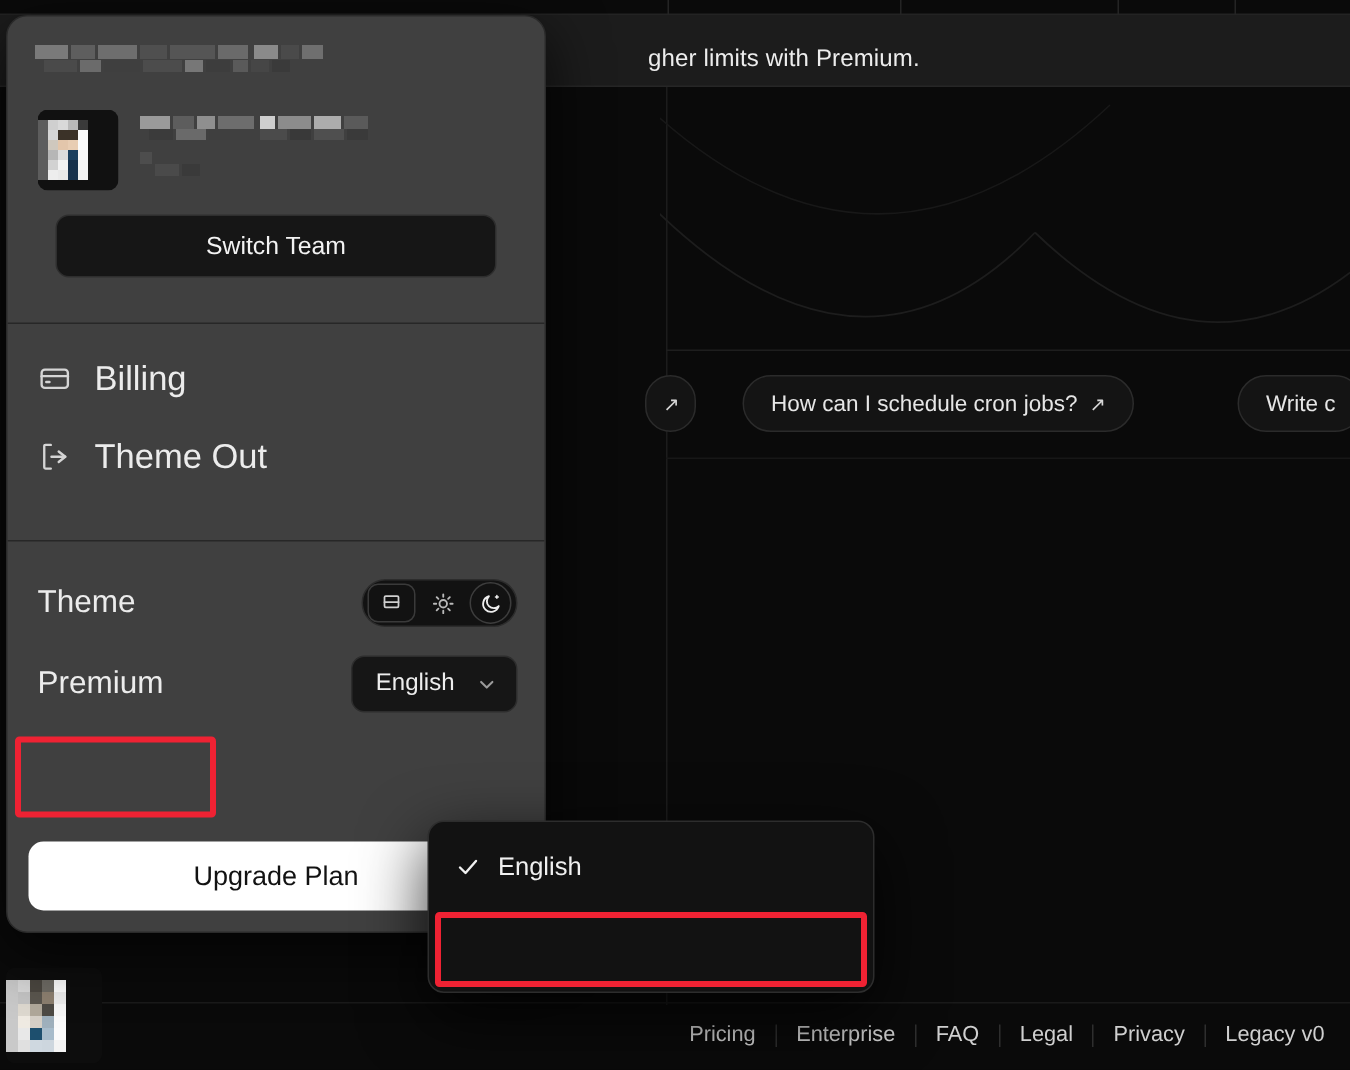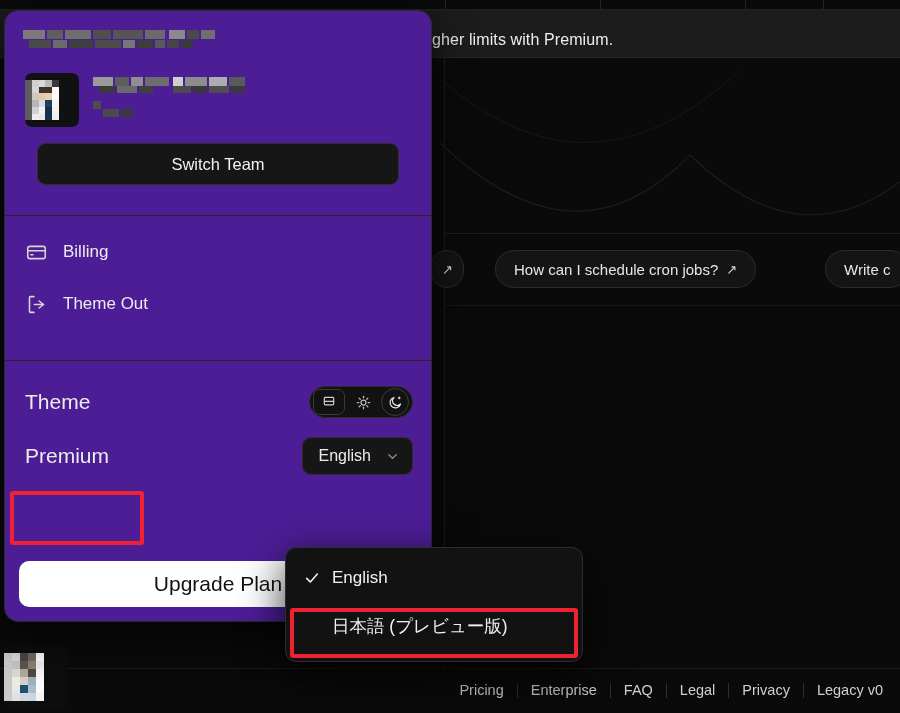--- a/index.html
+++ b/index.html
@@ -55,22 +55,22 @@
   .footer-link:last-child { border-right: none; }
   .footer-divider { position: absolute; left: 0; top: 0; width: 900px; height: 1px; background: #1a1a1a; }
 
   .corner-avatar {
     position: absolute; left: 4px; bottom: 4px; width: 64px; height: 64px;
     border-radius: 6px; overflow: hidden;
   }
 
   
   .panel {
-    position: absolute; left: 4px; top: 10px; width: 428px; height: 612px;
-    background: #4c1d95; border: 1px solid #2a2a2a; border-radius: 14px;
+    position: absolute; left: 4px; top: 10px; width: 360px; height: 612px;
+    background: #404040; border: 1px solid #2a2a2a; border-radius: 14px;
     box-shadow: 0 12px 40px rgba(0,0,0,.7);
     overflow: hidden;
   }
   .panel-head { padding: 18px 18px 12px 18px; }
   .teamname-blur { height: 22px; width: 228px; margin-bottom: 4px; }
 
   .user-row { display: flex; align-items: flex-start; gap: 14px; margin-top: 22px; padding: 0 2px; }
   .user-avatar { width: 54px; height: 54px; border-radius: 7px; overflow: hidden; flex: 0 0 auto; }
   .user-meta { padding-top: 4px; }
 
@@ -79,21 +79,21 @@
     border: 1px solid #2e2e2e; border-radius: 9px; background: #161616;
     display: flex; align-items: center; justify-content: center;
     font-size: 16.5px; color: #f2f2f2;
   }
 
   .sep { height: 1px; background: #272727; margin-top: 18px; }
 
   .menu-section { padding: 10px 0 12px 0; }
   .menu-item {
     display: flex; align-items: center; gap: 16px;
-    height: 52px; padding: 0 20px; color: #ececec; font-size: 17px;
+    height: 52px; padding: 0 20px; color: #ececec; font-size: 23px;
   }
   .menu-item .ico { width: 22px; height: 22px; display: flex; align-items: center; justify-content: center; }
 
   .prefs { padding: 14px 0 0 0; }
   .prefs-title { padding: 6px 20px 8px 20px; font-size: 14px; color: #8a8a8a; letter-spacing: .2px; }
 
   .pref-row {
     display: flex; align-items: center; justify-content: space-between;
     height: 54px; padding: 0 18px 0 20px;
   }
@@ -114,21 +114,21 @@
     display: flex; align-items: center; gap: 14px;
     height: 38px; padding: 0 12px 0 16px;
     border: 1px solid #2d2d2d; border-radius: 9px; background: #161616;
     font-size: 16px; color: #ededed;
   }
 
   .upgrade-wrap { position: absolute; left: 0; right: 0; bottom: 14px; padding: 0 14px; }
   .upgrade-btn {
     height: 46px; border-radius: 10px; background: #ffffff; color: #121212;
     display: flex; align-items: center; justify-content: center;
-    font-size: 21px; font-weight: 500;
+    font-size: 18px; font-weight: 500;
   }
 
   
   .lang-menu {
     position: absolute; left: 285px; top: 547px; width: 298px; height: 115px;
     background: #121212; border: 1px solid #2d2d2d; border-radius: 11px;
     box-shadow: 0 14px 44px rgba(0,0,0,.8); padding: 6px 0; overflow: visible;
   }
   .lang-opt {
     display: flex; align-items: center; gap: 10px;
@@ -404,21 +404,18 @@
 
   <div class="lang-menu">
     <div class="lang-opt">
       <span class="check">
         <svg width="16" height="16" viewBox="0 0 24 24" fill="none" stroke="#f0f0f0" stroke-width="2.4" stroke-linecap="round" stroke-linejoin="round">
             <polyline points="4 12.5 9.5 18 20 6"></polyline>
           </svg>
       </span>
       <span>English</span>
     </div>
-    <div class="lang-opt jp">
-      <span>日本語 (プレビュー版)</span>
-    </div>
   </div>
 
   <div class="hl" id="hl-language"></div>
   <div class="hl" id="hl-jp"></div>
 
 </div>
 
 </body></html>

